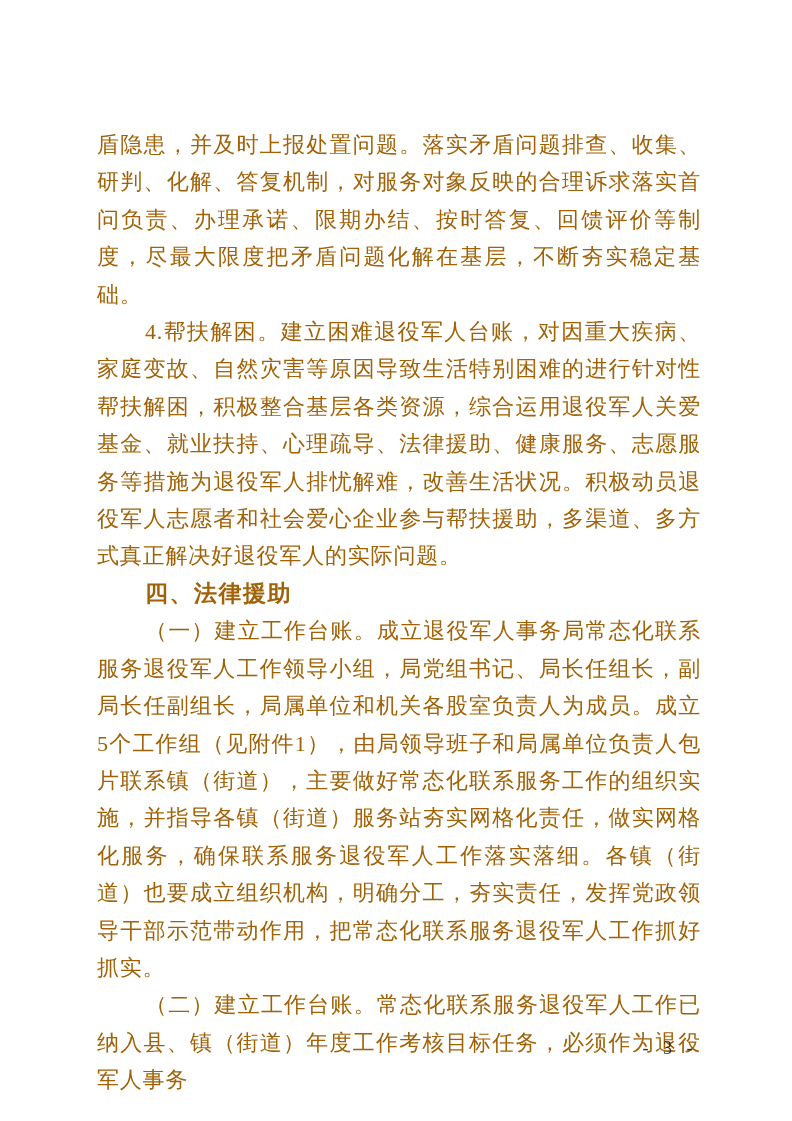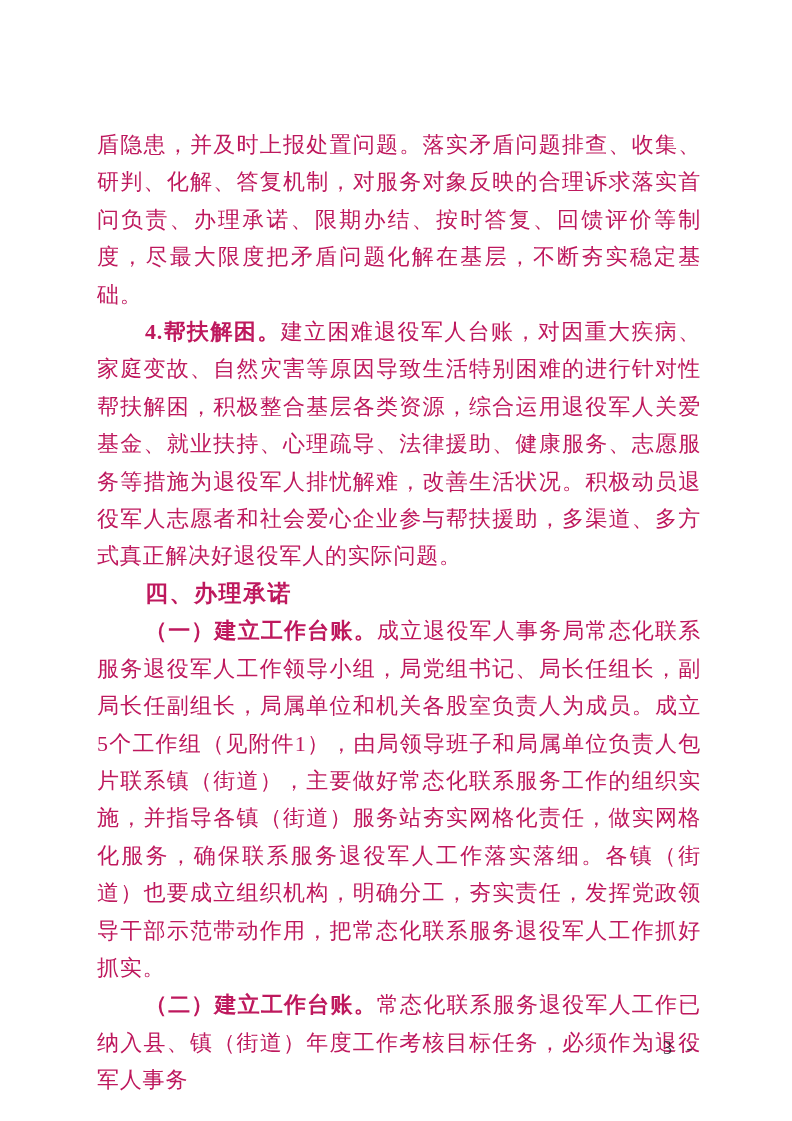--- a/index.html
+++ b/index.html
@@ -17,21 +17,21 @@
   .sheet {
     position: absolute;
     inset: 0;
     background: #ffffff;
   }
   .doc-body {
     position: absolute;
     left: 97px;
     top: 126px;
     width: 604px;
-    color: #be185d;
+    color: #a16207;
   }
   .para {
     margin: 0;
     font-size: 22px;
     line-height: 37.4px;
     text-align: justify;
     text-justify: inter-ideograph;
     letter-spacing: 0.8px;
     font-family: "Liberation Serif", serif;
   }
@@ -39,39 +39,39 @@
     text-indent: 48px;
   }
   .para.heading {
     font-family: "Liberation Sans", sans-serif;
     font-weight: bold;
     font-size: 23px;
     text-align: left;
     letter-spacing: 1.5px;
   }
   .lead {
-    font-weight: bold;
+    font-weight: normal;
   }
   .page-number {
     position: absolute;
     left: 618px;
     top: 1038px;
     width: 104px;
     text-align: center;
     font-size: 18px;
     letter-spacing: 5px;
     color: #2b2f36;
     font-family: "Liberation Serif", serif;
   }
 </style>
 </head>
 <body>
 
 <div class="sheet">
   <div class="doc-body">
       <p class="para body">盾隐患，并及时上报处置问题。落实矛盾问题排查、收集、研判、化解、答复机制，对服务对象反映的合理诉求落实首问负责、办理承诺、限期办结、按时答复、回馈评价等制度，尽最大限度把矛盾问题化解在基层，不断夯实稳定基础。</p>
       <p class="para body indent"><b class="lead">4.帮扶解困。</b>建立困难退役军人台账，对因重大疾病、家庭变故、自然灾害等原因导致生活特别困难的进行针对性帮扶解困，积极整合基层各类资源，综合运用退役军人关爱基金、就业扶持、心理疏导、法律援助、健康服务、志愿服务等措施为退役军人排忧解难，改善生活状况。积极动员退役军人志愿者和社会爱心企业参与帮扶援助，多渠道、多方式真正解决好退役军人的实际问题。</p>
-      <p class="para heading indent">四、办理承诺</p>
+      <p class="para heading indent">四、法律援助</p>
       <p class="para body indent"><b class="lead">（一）建立工作台账。</b>成立退役军人事务局常态化联系服务退役军人工作领导小组，局党组书记、局长任组长，副局长任副组长，局属单位和机关各股室负责人为成员。成立5个工作组（见附件1），由局领导班子和局属单位负责人包片联系镇（街道），主要做好常态化联系服务工作的组织实施，并指导各镇（街道）服务站夯实网格化责任，做实网格化服务，确保联系服务退役军人工作落实落细。各镇（街道）也要成立组织机构，明确分工，夯实责任，发挥党政领导干部示范带动作用，把常态化联系服务退役军人工作抓好抓实。</p>
       <p class="para body indent"><b class="lead">（二）建立工作台账。</b>常态化联系服务退役军人工作已纳入县、镇（街道）年度工作考核目标任务，必须作为退役军人事务</p>
     </div>
   <div class="page-number">- 3 -</div>
 </div>
 
 </body></html>

